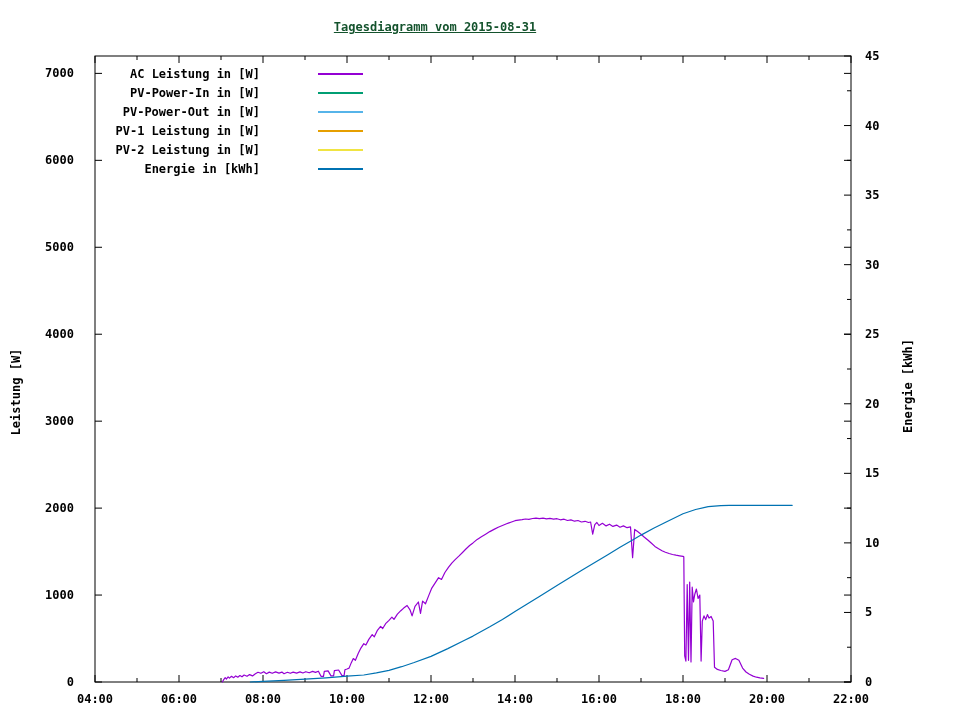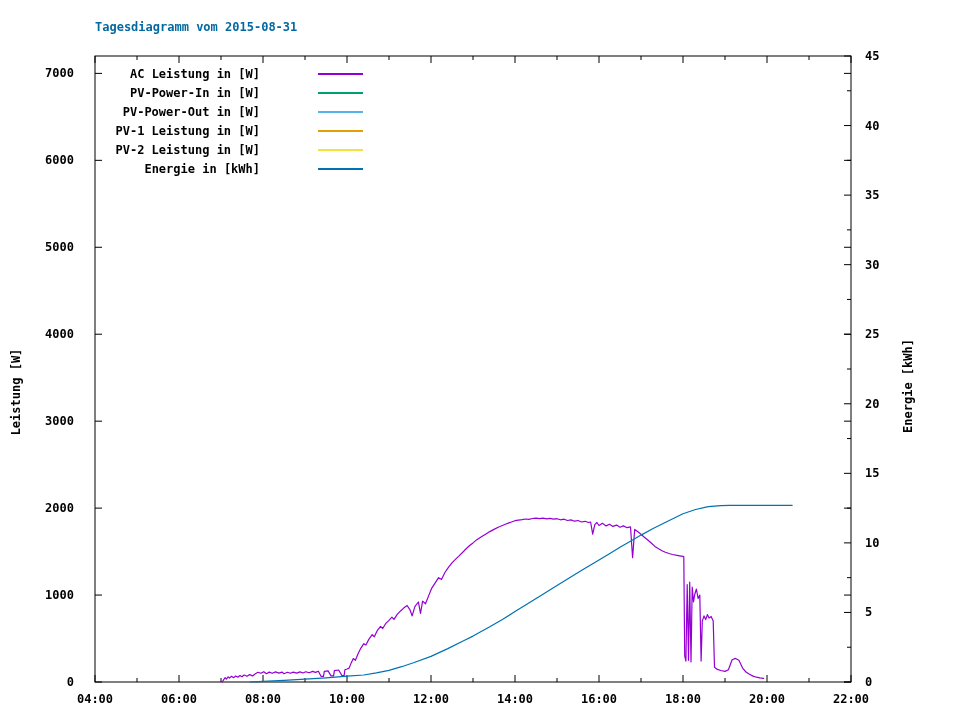--- a/index.html
+++ b/index.html
@@ -3,22 +3,22 @@
 <meta charset="utf-8">
 <style>
   html,body{margin:0;padding:0;background:#fff;}
   #screen{
     position:relative;width:960px;height:720px;background:#ffffff;
     font-family:"DejaVu Sans Mono","Liberation Mono",monospace;
     overflow:hidden;
   }
   #chart-title{
     position:absolute;top:20px;left:95px;width:680px;
-    font-size:12px;font-weight:bold;color:#0369a1;
-    letter-spacing:0px;white-space:pre;
+    text-align:center;font-size:12px;font-weight:bold;color:#14532d;
+    letter-spacing:0px;white-space:pre;text-decoration:underline;
   }
   .vlabel{
     position:absolute;font-size:12px;font-weight:bold;color:#000;
     transform:translate(-50%,-50%) rotate(-90deg);white-space:pre;
   }
   #ylabel{left:16px;top:392px;}
   #y2label{left:908px;top:386px;}
   svg{position:absolute;left:0;top:0;}
   svg text{font-family:"DejaVu Sans Mono","Liberation Mono",monospace;font-weight:bold;fill:#000;}
 </style>

